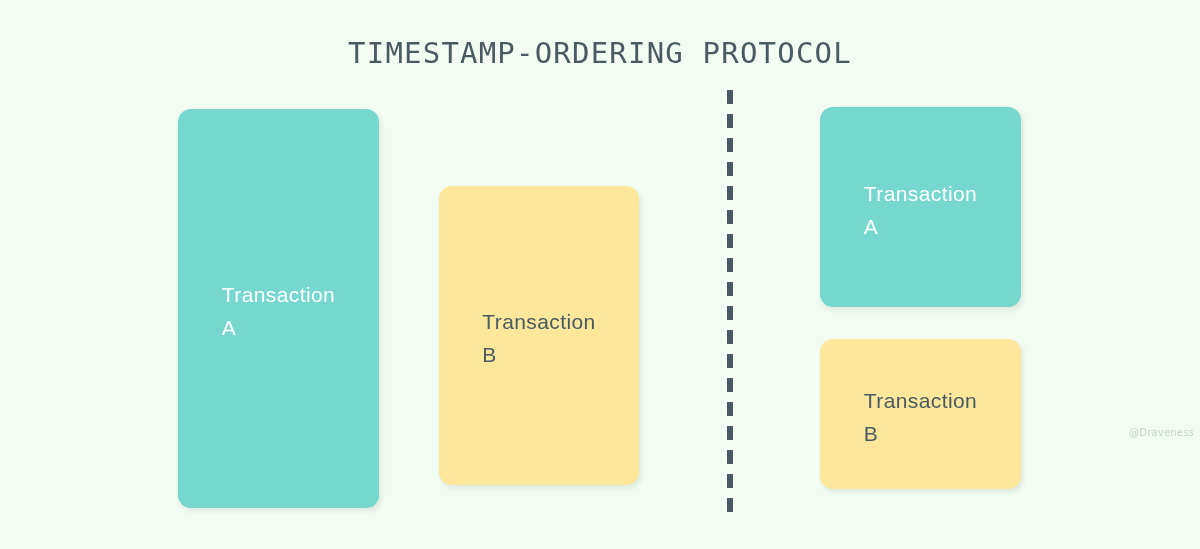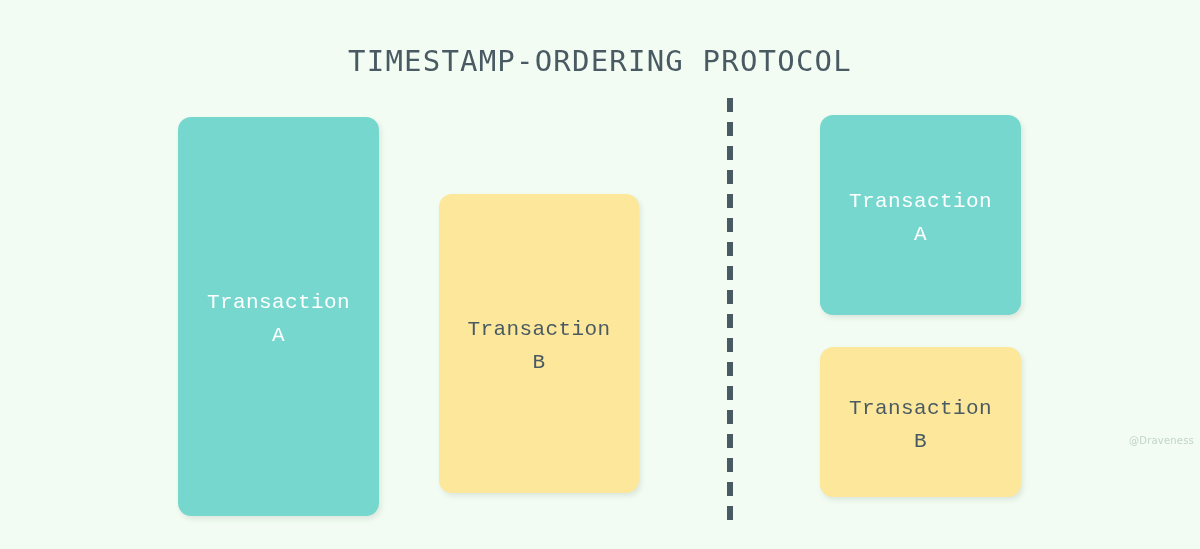--- a/index.html
+++ b/index.html
@@ -11,21 +11,21 @@
     height: 549px;
     background: #f2fcf2;
     font-family: "DejaVu Sans Mono", "Liberation Mono", monospace;
     overflow: hidden;
     position: relative;
   }
 
   #diagram-canvas {
     position: absolute;
     left: 0;
-    top: 11px;
+    top: 3px;
     width: 1200px;
     height: 438px;
   }
 
   #diagram-title {
     position: absolute;
     left: 0;
     top: 33px;
     width: 1200px;
     text-align: center;
@@ -41,24 +41,24 @@
     position: absolute;
     border-radius: 13px;
     box-sizing: border-box;
     display: flex;
     align-items: center;
     justify-content: center;
     box-shadow: 2px 3px 5px rgba(120, 140, 130, 0.18);
   }
 
   .txn-label {
-    font-family: Liberation Mono, monospace;
+    font-family: Liberation Sans, sans-serif;
     font-size: 21px;
     line-height: 33px;
-    text-align: center;
+    text-align: left;
     letter-spacing: 0.4px;
     white-space: pre-line;
     margin-top: 6px;
   }
 
   
   #box-left-a {
     left: 178px;
     top: 106px;
     width: 201px;

